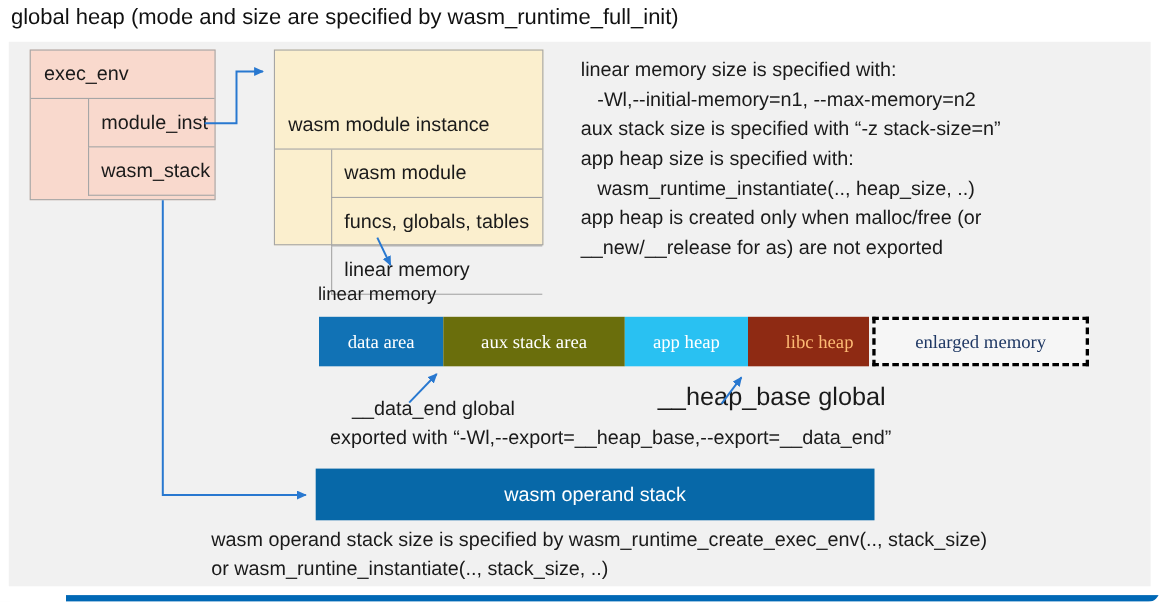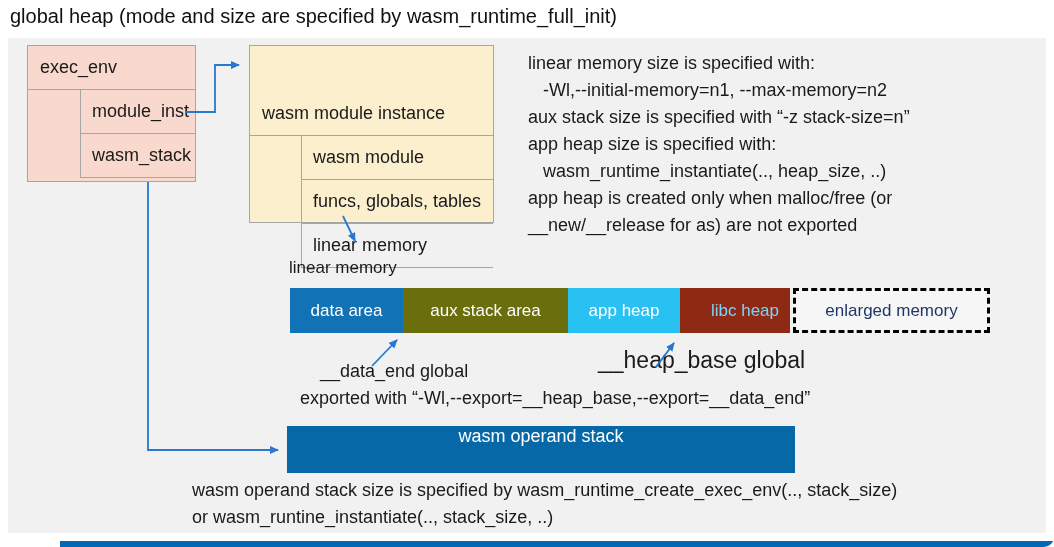--- a/index.html
+++ b/index.html
@@ -28,36 +28,36 @@
   #module-instance { left:249px; top:45px; width:245px; height:178px; background:#fbefce; }
   #module-instance .hdr { height:44px;margin-top:46px; }
   #module-instance .strip { flex:0 0 23px; }
 
   
   #notes { left:528px; top:50px; width:520px; font-size:18px; line-height:27px; }
   #notes .indent { padding-left:15px; }
 
   
   #lm-label { left:289px; top:258px; font-size:17px; }
-  #membar { left:290px; top:288px; height:45px; display:flex; }
+  #membar { left:290px; top:288px; height:45px; display:flex;font-family:Liberation Serif, serif; }
   .seg { height:45px; display:flex; align-items:center; justify-content:center;
          font-size:17px; color:#ffffff; white-space:nowrap; }
   .seg-0 { width:113px; }
   .seg-1 { width:165px; }
   .seg-2 { width:112px; }
   .seg-3 { width:110px; }
   .seg-4 { width:197px; margin-left:3px; border:3px dashed #000000; background:#f6f6f6; }
 
   #data-end-label  { left:320px; top:361px; font-size:18px; white-space:nowrap; }
   #heap-base-label { left:598px; top:347px; font-size:23px; white-space:nowrap; }
   #export-label    { left:300px; top:388px; font-size:18px; white-space:nowrap; }
 
   
   #opstack { left:287px; top:426px; width:508px; height:47px; display:flex;
-             justify-content:center; color:#ffffff; font-size:18px; }
+             align-items:center; justify-content:center; color:#ffffff; font-size:18px; }
 
   #footer-note { left:192px; top:477px; font-size:18px; line-height:27px; }
 
   #bottom-bar { left:60px; top:541px; width:994px; height:6px; background:#0068b5; }
 
   #arrows { position:absolute; left:0; top:0; width:1054px; height:547px; pointer-events:none; }
 </style>
 </head>
 <body>
 
@@ -98,21 +98,21 @@
     <div class="indent">wasm_runtime_instantiate(.., heap_size, ..)</div>
     <div>app heap is created only when malloc/free (or</div>
     <div>__new/__release for as) are not exported</div>
   </div>
 
   <div id="lm-label" class="abs">linear memory</div>
   <div id="membar" class="abs">
     <div class="seg seg-0" style="background: rgb(17, 114, 181); color: rgb(255, 255, 255);">data area</div>
     <div class="seg seg-1" style="background: rgb(106, 110, 12); color: rgb(255, 255, 255);">aux stack area</div>
     <div class="seg seg-2" style="background: rgb(41, 193, 242); color: rgb(255, 255, 255);">app heap</div>
-    <div class="seg seg-3" style="background: rgb(142, 42, 19); color: #7dd3fc; padding-left: 20px;">libc heap</div>
+    <div class="seg seg-3" style="background: rgb(142, 42, 19); color: #fdba74; padding-left: 20px;">libc heap</div>
     <div class="seg seg-4" style="color: rgb(31, 56, 100);">enlarged memory</div>
   </div>
 
   <div id="data-end-label" class="abs">__data_end global</div>
   <div id="heap-base-label" class="abs">__heap_base global</div>
   <div id="export-label" class="abs">exported with “-Wl,--export=__heap_base,--export=__data_end”</div>
 
   <div id="opstack" class="abs" style="background: rgb(7, 104, 168);">
     <span>wasm operand stack</span>
   </div>

